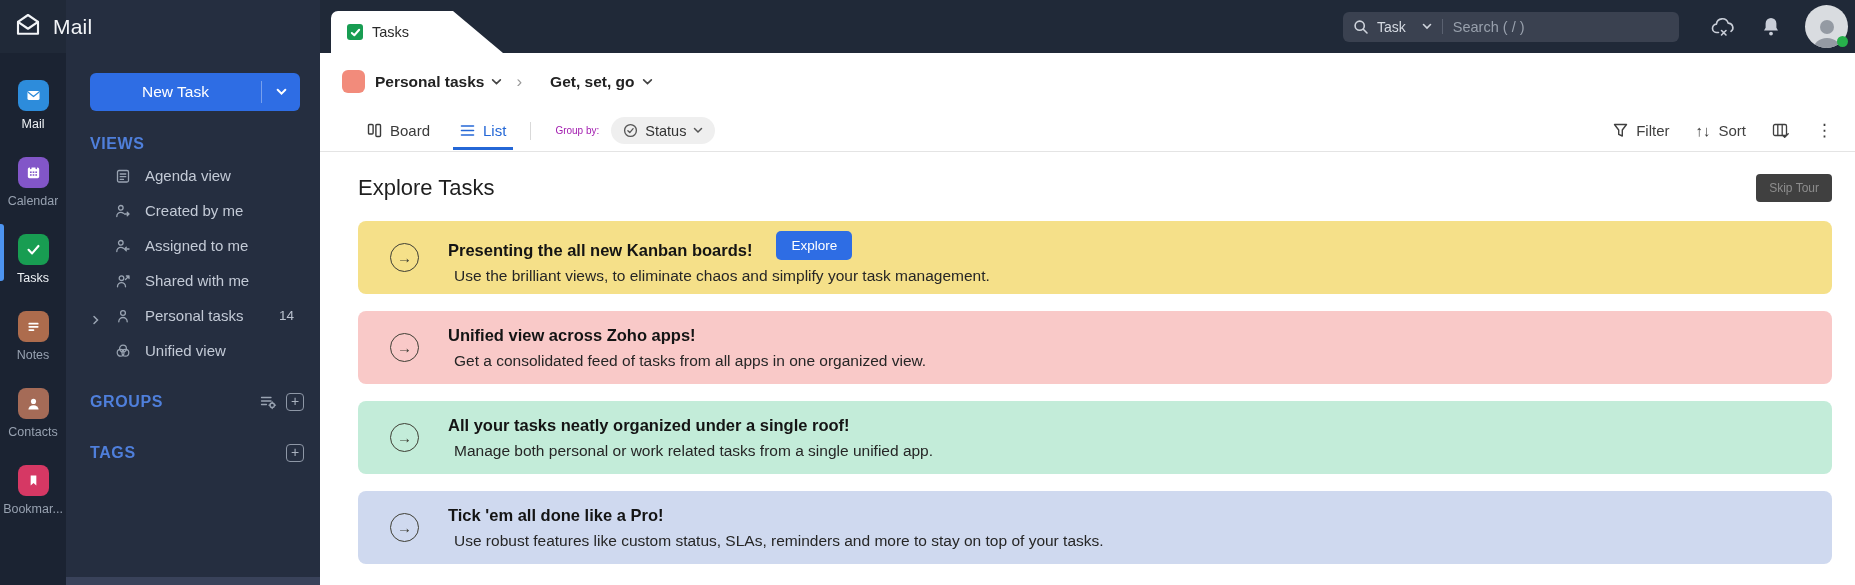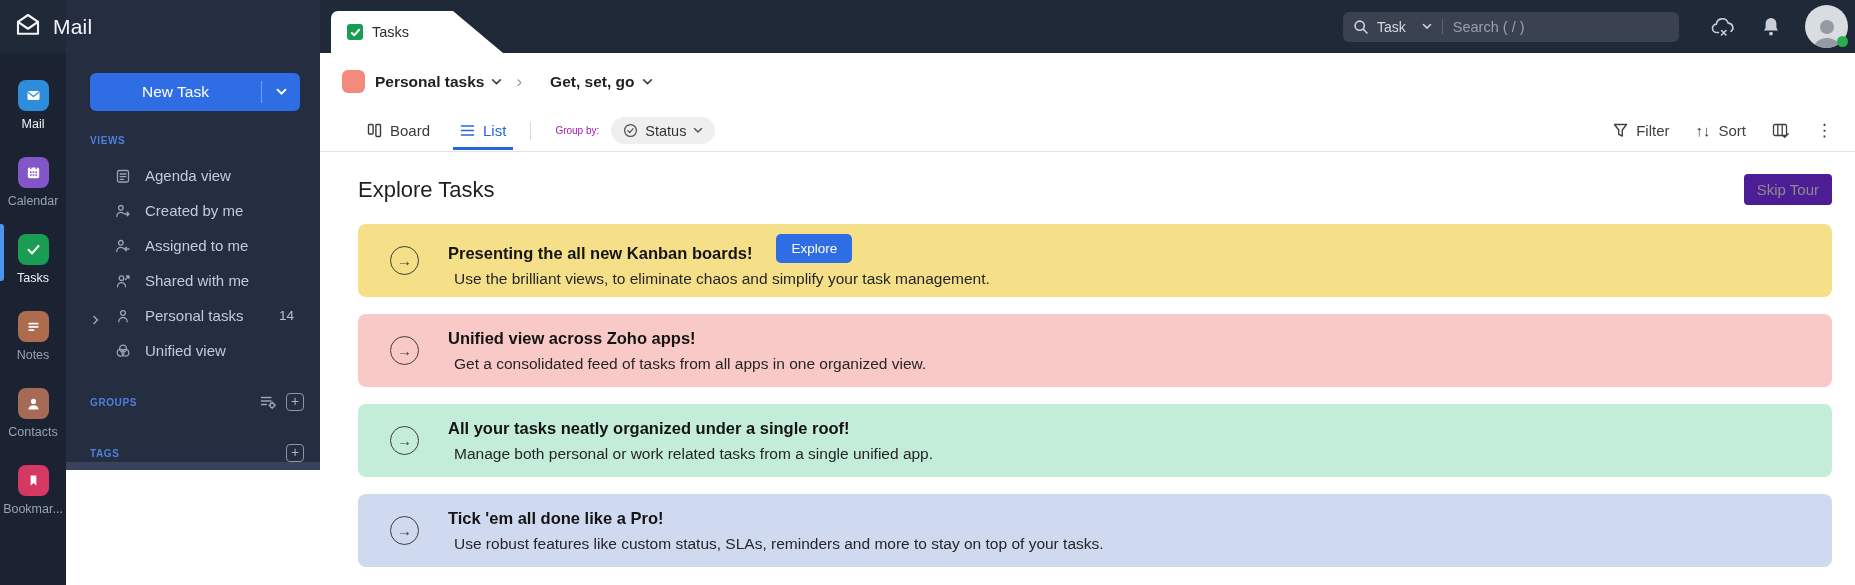--- a/index.html
+++ b/index.html
@@ -33,27 +33,27 @@
   .rail { position:absolute; left:0; top:53px; width:66px; height:532px; background:#1b2332; z-index:2; }
   .rail-bg-top { position:absolute; left:0; top:0; width:66px; height:53px; background:#202938; z-index:2; }
   .rail-item { position:relative; width:66px; display:flex; flex-direction:column; align-items:center; margin-bottom:26px; cursor:pointer; }
   .rail-item .badge-icon { width:31px; height:31px; border-radius:8px; display:flex; align-items:center; justify-content:center; }
   .rail-item .rail-label { margin-top:6px; font-size:12.5px; color:#97a1b0; max-width:62px; white-space:nowrap; overflow:hidden; text-overflow:ellipsis; }
   .rail-item.active .rail-label, .rail-item.bright .rail-label { color:#eef1f5; }
   .rail-item.active::before { content:""; position:absolute; left:0; top:-10px; bottom:4px; width:4px; background:#4d94f0; border-radius:0 3px 3px 0; }
   .rail-pad { height:27px; }
 
   
-  .sidebar { position:absolute; left:66px; top:0; width:254px; height:470px; background:#252e40; z-index:2; }
+  .sidebar { position:absolute; left:66px; top:0; width:254px; height:585px; background:#252e40; z-index:2; }
   .newtask-btn { position:absolute; left:24px; top:73px; width:210px; height:38px; background:#2e6de4; border-radius:6px; display:flex; align-items:center; color:#fff; cursor:pointer; }
   .newtask-main { flex:1; text-align:center; font-size:15.5px; }
   .newtask-split { width:1px; height:22px; background:rgba(255,255,255,.35); }
   .newtask-caret { width:38px; display:flex; align-items:center; justify-content:center; }
 
-  .section-label { color:#4f7fdb; font-size:10px; font-weight:bold; letter-spacing:.6px; }
+  .section-label { color:#4f7fdb; font-size:16px; font-weight:bold; letter-spacing:.6px; }
   .views-label { position:absolute; left:24px; top:135px; }
   .views-list { position:absolute; left:0; top:158px; width:254px; }
   .view-item { position:relative; height:35px; display:flex; align-items:center; padding-left:48px; color:#c3cad6; font-size:15px; cursor:pointer; }
   .view-item .vicon { width:17px; height:17px; margin-right:14px; color:#9aa4b2; flex:0 0 auto; display:flex; align-items:center; justify-content:center; }
   .view-item .expander { position:absolute; left:26px; top:13px; color:#9aa4b2; }
   .view-count { margin-left:auto; margin-right:26px; font-size:13.5px; color:#b9c1ce; }
 
   .side-row { position:absolute; left:24px; right:16px; display:flex; align-items:center; }
   .groups-row { top:393px; }
   .tags-row { top:444px; }
@@ -78,21 +78,21 @@
   .groupby-label { color:#a21caf; font-size:10px; margin-right:12px; }
   .status-pill { display:flex; align-items:center; gap:7px; background:#efefef; border-radius:14px; height:27px; padding:10px 12px; font-size:14.5px; color:#333; cursor:pointer; }
   .toolbar-right { margin-left:auto; display:flex; align-items:center; gap:26px; color:#3f3f3f; }
   .tr-item { display:flex; align-items:center; gap:8px; font-size:15px; cursor:pointer; }
   .kebab { font-size:17px; letter-spacing:0; cursor:pointer; color:#3f3f3f; }
   .sort-glyph { font-size:15px; }
 
   .content { padding:22px 23px 0 38px; }
   .content-head { display:flex; align-items:center; justify-content:space-between; }
   .page-title { font-size:22px; color:#1f1f1f; font-weight:500; }
-  .skip-tour { background:#4c1d95; color:#8d8d8d; font-size:15px; border:none; border-radius:4px; padding:7px 13px; cursor:pointer; font-family:"Liberation Sans",sans-serif; }
+  .skip-tour { background:#404040; color:#8d8d8d; font-size:12px; border:none; border-radius:4px; padding:7px 13px; cursor:pointer; font-family:"Liberation Sans",sans-serif; }
 
   .banners { margin-top:19px; }
   .banner { border-radius:8px; height:73px; display:flex; align-items:center; padding:0 28px 0 32px; margin-bottom:17px; }
   .banner-arrow { width:29px; height:29px; border-radius:50%; border:1.4px solid #3e3e34; color:#3e3e34; display:flex; align-items:center; justify-content:center; font-size:15px; flex:0 0 auto; }
   .banner-text { margin-left:29px; }
   .banner-title-row { display:flex; align-items:flex-end; gap:24px; }
   .banner-title { font-size:16.5px; font-weight:bold; color:#141414; }
   .banner-sub { font-size:15.5px; color:#262626; margin-top:7px; padding-left:6px; }
   .explore-btn { background:#2e6de4; color:#fff; border:none; border-radius:5px; font-size:13.5px; padding:7px 15px; cursor:pointer; font-family:"Liberation Sans",sans-serif; }
 </style>

